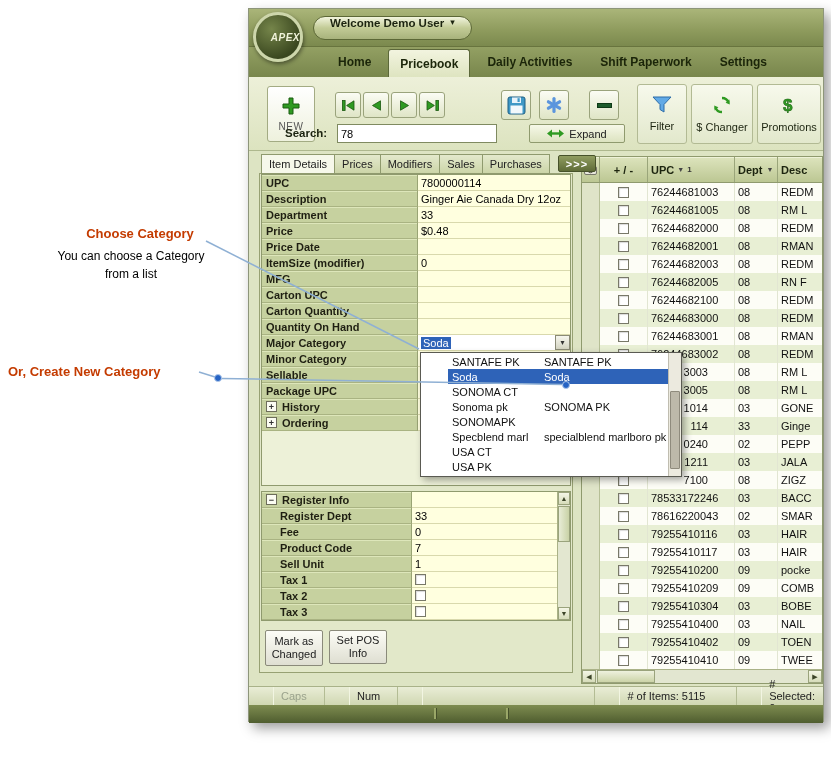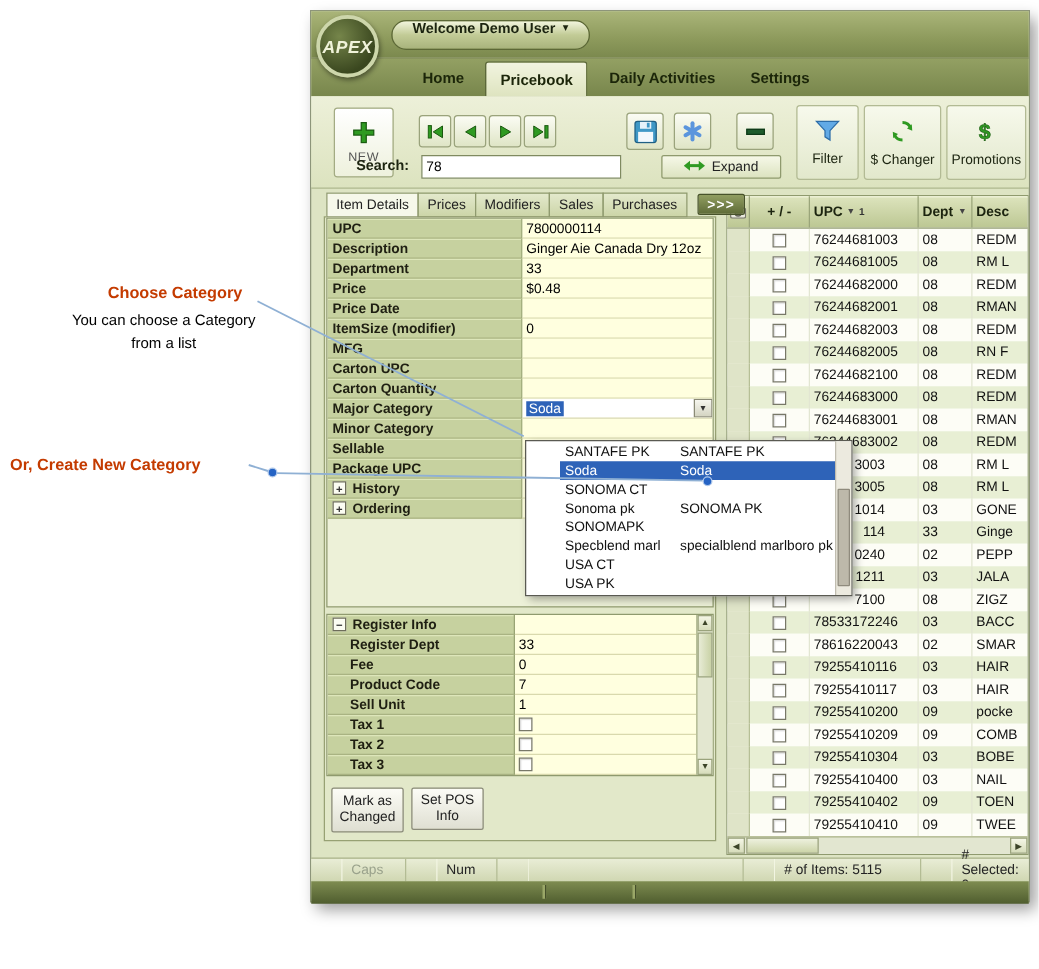--- a/index.html
+++ b/index.html
@@ -10,21 +10,21 @@
   
   .callout-title{position:absolute;font-size:13px;font-weight:bold;color:var(--callout-red,#c43b00);z-index:5;}
   .co1{left:70px;top:226px;width:140px;text-align:center;}
   .co2{left:8px;top:364px;width:200px;text-align:left;}
   .callout-body{position:absolute;left:56px;top:247px;width:150px;text-align:center;font-size:12px;color:#000;line-height:18px;z-index:5;}
   .callout-lines{position:absolute;left:0;top:0;width:831px;height:775px;z-index:60;pointer-events:none;}
 
   
   .app-window{position:absolute;left:248px;top:8px;width:576px;height:714px;background:#dde4c3;border:1px solid #8d957a;box-shadow:5px 6px 12px rgba(0,0,0,.4);z-index:1;}
   .titlebar{position:absolute;left:0;top:0;width:100%;height:38px;background:linear-gradient(#aab579,#8d9a5c 60%,#7b894e);border-bottom:1px solid #68743e;}
-  .logo{position:absolute;left:4px;top:3px;width:50px;height:50px;border-radius:50%;background:radial-gradient(circle at 35% 32%,#75854a,#3a471f 72%);border:3px solid #cdd6ab;z-index:6;display:flex;align-items:center;justify-content:center;color:#f0f3da;font-size:14px;font-weight:bold;font-style:italic;letter-spacing:.5px;box-shadow:1px 2px 4px rgba(0,0,0,.45);}
+  .logo{position:absolute;left:4px;top:3px;width:50px;height:50px;border-radius:50%;background:radial-gradient(circle at 35% 32%,#75854a,#3a471f 72%);border:3px solid #cdd6ab;z-index:6;display:flex;align-items:center;justify-content:flex-end;color:#f0f3da;font-size:10px;font-weight:bold;font-style:italic;letter-spacing:.5px;box-shadow:1px 2px 4px rgba(0,0,0,.45);}
   .welcome-pill{position:absolute;left:64px;top:7px;height:24px;padding:0 16px;border-radius:12px;background:linear-gradient(#f2f5de,#c2cb96 50%,#a8b37c);border:1px solid #5c6836;display:flex;align-items:flex-start;gap:6px;font-size:11.5px;font-weight:bold;color:#1c2410;cursor:pointer;}
   .caret{font-size:9px;}
 
   .nav-tabs{position:absolute;left:0;top:38px;width:100%;height:30px;background:linear-gradient(#93a063,#78864c);display:flex;align-items:flex-end;padding-left:78px;gap:6px;}
   .nav-tab{height:30px;display:flex;align-items:center;padding:0 11px;font-size:12px;font-weight:bold;color:#1b2509;cursor:pointer;white-space:nowrap;}
   .nav-tab.active{height:28px;background:linear-gradient(#f2f4df,#dee4c0);border:1px solid #5c683a;border-bottom:none;border-radius:3px 3px 0 0;}
 
   
   .toolbar{position:absolute;left:0;top:68px;width:100%;height:74px;background:linear-gradient(#edf0d9,#dce3bf);border-bottom:1px solid #aeb88e;}
   button{font-family:inherit;}
@@ -135,20 +135,21 @@
       </div>
     <div class="welcome-pill">
       <span>Welcome Demo User</span>
       <span class="caret">▾</span>
     </div>
 
     <div class="nav-tabs" id="navTabs">
         <div class="nav-tab">Home</div>
         <div class="nav-tab active">Pricebook</div>
         <div class="nav-tab">Daily Activities</div>
+        <div class="nav-tab">Shift Paperwork</div>
         <div class="nav-tab">Settings</div>
       </div>
 
     <div class="toolbar">
       <button class="new-btn">
         <span><svg width="18" height="18">
               <path d="M7 1h4v6h6v4h-6v6H7v-6H1V7h6z" fill="#2f9a22" stroke="#1a5c10"></path>
             </svg></span>
         <span class="new-label">NEW</span>
       </button>
@@ -269,20 +270,24 @@
         </div>
         <div class="form-row">
           <div class="form-label">Carton UPC</div>
           <div class="form-value"></div>
         </div>
         <div class="form-row">
           <div class="form-label">Carton Quantity</div>
           <div class="form-value"></div>
         </div>
         <div class="form-row">
+          <div class="form-label">Quantity On Hand</div>
+          <div class="form-value"></div>
+        </div>
+        <div class="form-row">
           <div class="form-label">Major Category</div>
           <div class="form-value combo-cell">
             <span class="combo-sel">Soda</span>
             <span class="combo-btn">▾</span>
           </div>
         </div>
         <div class="form-row">
           <div class="form-label">Minor Category</div>
           <div class="form-value"></div>
         </div>

